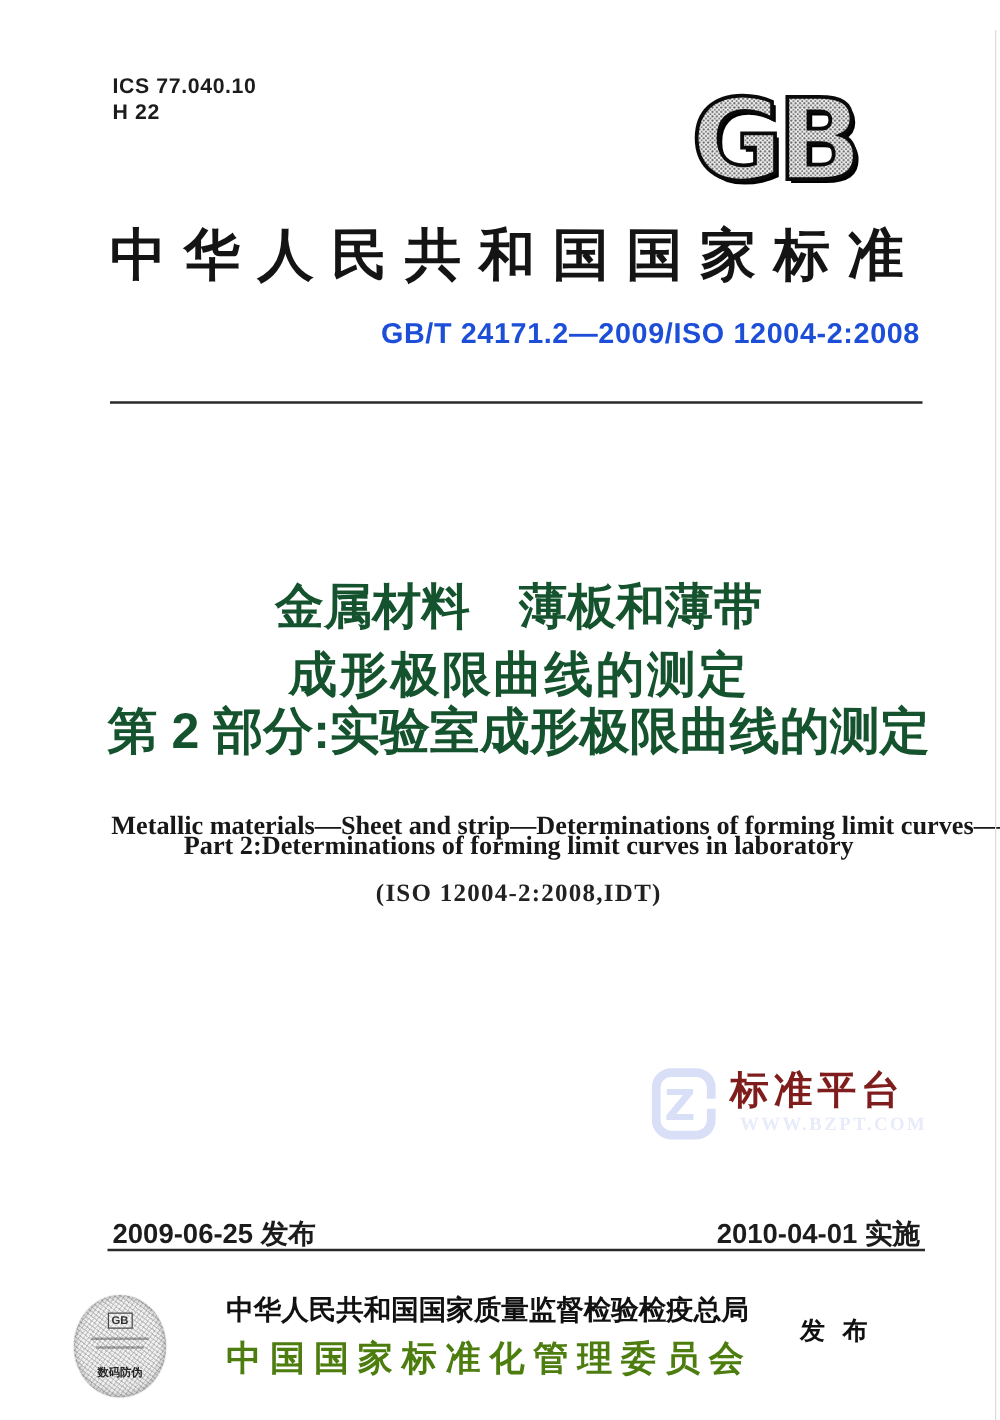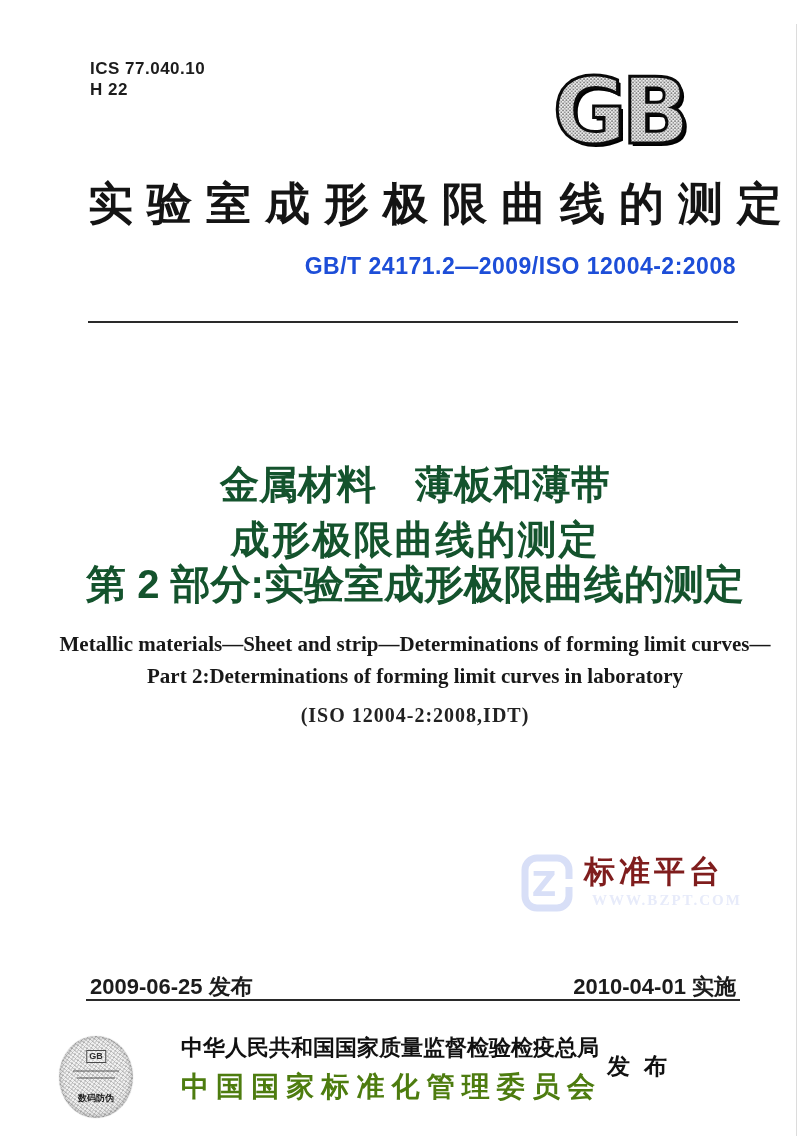--- a/index.html
+++ b/index.html
@@ -31,21 +31,21 @@
   .rule-bottom{left:86px;top:975px;width:654px;height:2px;background:#2a2a2a;}
 
   
   .center-col{left:30px;width:770px;text-align:center;}
   .title-cn{font-weight:bold;color:#14532d;font-family:"Liberation Sans",sans-serif;}
   .title-l1{top:434px;font-size:39px;}
   .title-l2{top:489px;font-size:39px;letter-spacing:2px;}
   .title-l3{top:533px;font-size:40px;}
 
   .title-en{font-family:"Liberation Serif",serif;font-weight:bold;font-size:21px;color:#181818;}
-  .en-l1{top:608px;}
+  .en-l1{top:624px;text-align:right;}
   .en-l2{top:640px;}
   .iso-note{top:680px;font-family:"Liberation Serif",serif;font-weight:bold;font-size:20px;letter-spacing:1px;color:#222;}
 
   
   .wm-logo{left:520px;top:830px;}
   .wm-name{left:584px;top:827px;font-size:31px;font-weight:bold;color:#7f1d1d;letter-spacing:4px;white-space:nowrap;text-align:center;}
   .wm-url{left:592px;top:868px;font-family:"Liberation Serif",serif;font-weight:bold;font-size:15px;color:#e7ebfa;letter-spacing:2px;white-space:nowrap;}
 
   
   .date-issue{left:90px;top:948px;font-weight:bold;font-size:22px;}
@@ -69,21 +69,21 @@
   .seal-line.l1{top:34px;}
   .seal-line.l2{top:41px;left:18px;right:18px;}
   .seal-caption{
     position:absolute;left:50%;bottom:13px;transform:translateX(-50%);
     font-size:9px;font-weight:bold;color:#222;white-space:nowrap;
   }
 
   
   .issuer-1{left:181px;top:1009px;width:414px;font-weight:bold;font-size:22px;white-space:nowrap;color:#111;}
   .issuer-2{left:181px;top:1044px;width:414px;font-weight:bold;font-size:28px;text-align:justify;text-align-last:justify;color:#4d7c0f;}
-  .publish-label{left:607px;top:1027px;font-weight:bold;font-size:23px;letter-spacing:14px;color:#111;white-space:nowrap;}
+  .publish-label{left:640px;top:1027px;font-weight:bold;font-size:20px;letter-spacing:14px;color:#111;white-space:nowrap;}
 
   .edge-line{right:3px;top:0;height:1136px;width:1px;background:#dcdcdc;}
 </style>
 </head>
 <body>
 
 <div class="abs ics-block">
   <div>ICS 77.040.10</div>
   <div>H 22</div>
 </div>
@@ -95,21 +95,21 @@
         <rect width="3.5" height="3.5" fill="#ececec"></rect>
         <circle cx="1" cy="1" r="0.85" fill="#5d5d5d"></circle>
         <circle cx="2.8" cy="2.8" r="0.75" fill="#6e6e6e"></circle>
       </pattern>
     </defs>
     <text x="81" y="82" text-anchor="middle" font-family="'DejaVu Sans',sans-serif" font-weight="bold" font-size="90" letter-spacing="-5" fill="#000000">GB</text>
     <text x="78" y="79" text-anchor="middle" font-family="'DejaVu Sans',sans-serif" font-weight="bold" font-size="90" letter-spacing="-5" fill="url(#halftone)" stroke="#0a0a0a" stroke-width="3">GB</text>
   </svg>
 </div>
 
-<div class="abs heading">实验室成形极限曲线的测定</div>
+<div class="abs heading">中华人民共和国国家标准</div>
 
 <div class="abs std-number">GB/T 24171.2—2009/ISO 12004-2:2008</div>
 
 <div class="abs rule-top"></div>
 
 <div class="abs center-col title-cn title-l1">金属材料　薄板和薄带</div>
 <div class="abs center-col title-cn title-l2">成形极限曲线的测定</div>
 <div class="abs center-col title-cn title-l3">第 2 部分:实验室成形极限曲线的测定</div>
 
 <div class="abs center-col title-en en-l1">Metallic materials—Sheet and strip—Determinations of forming limit curves—</div>

